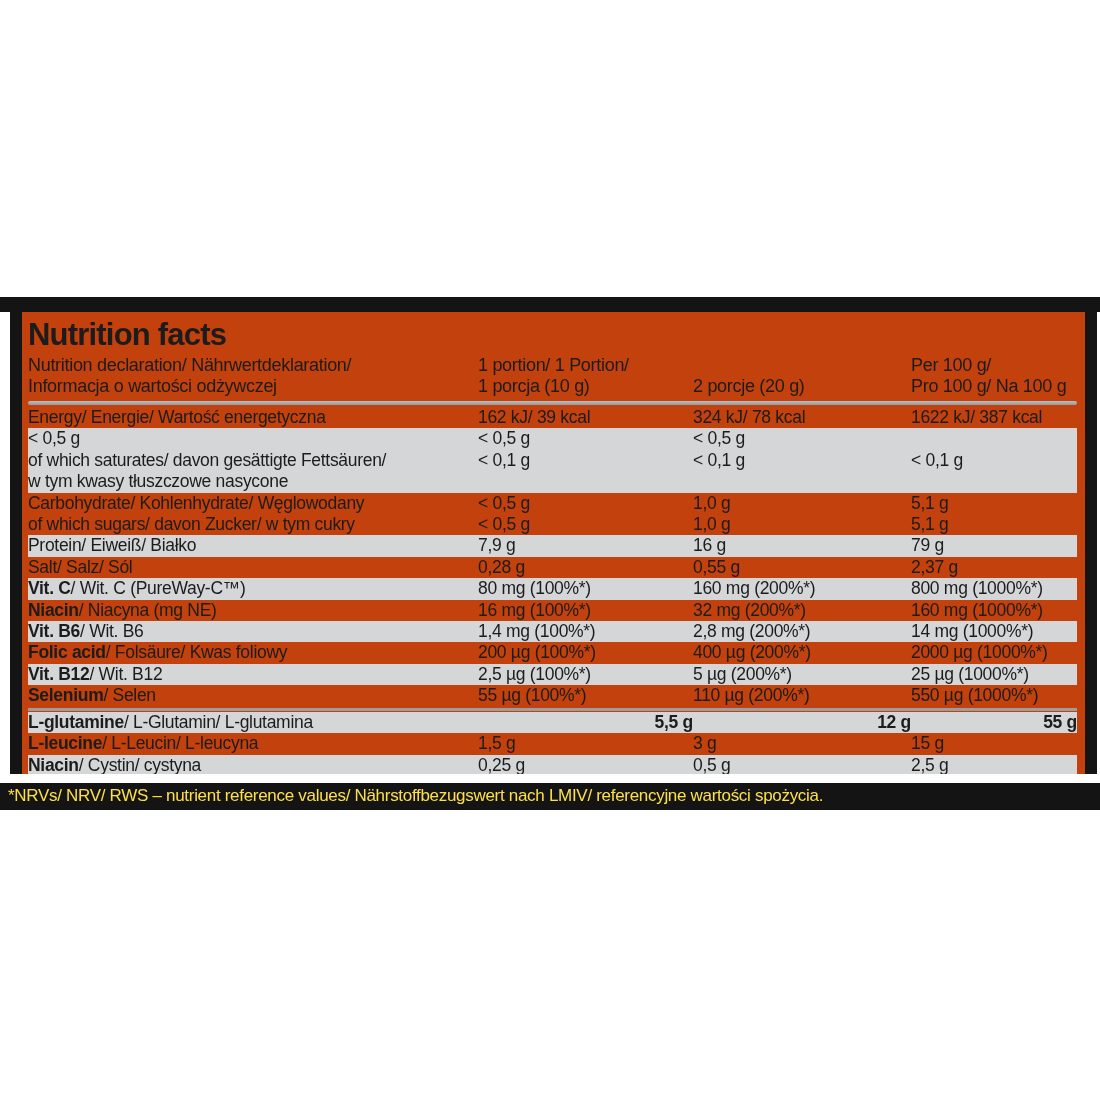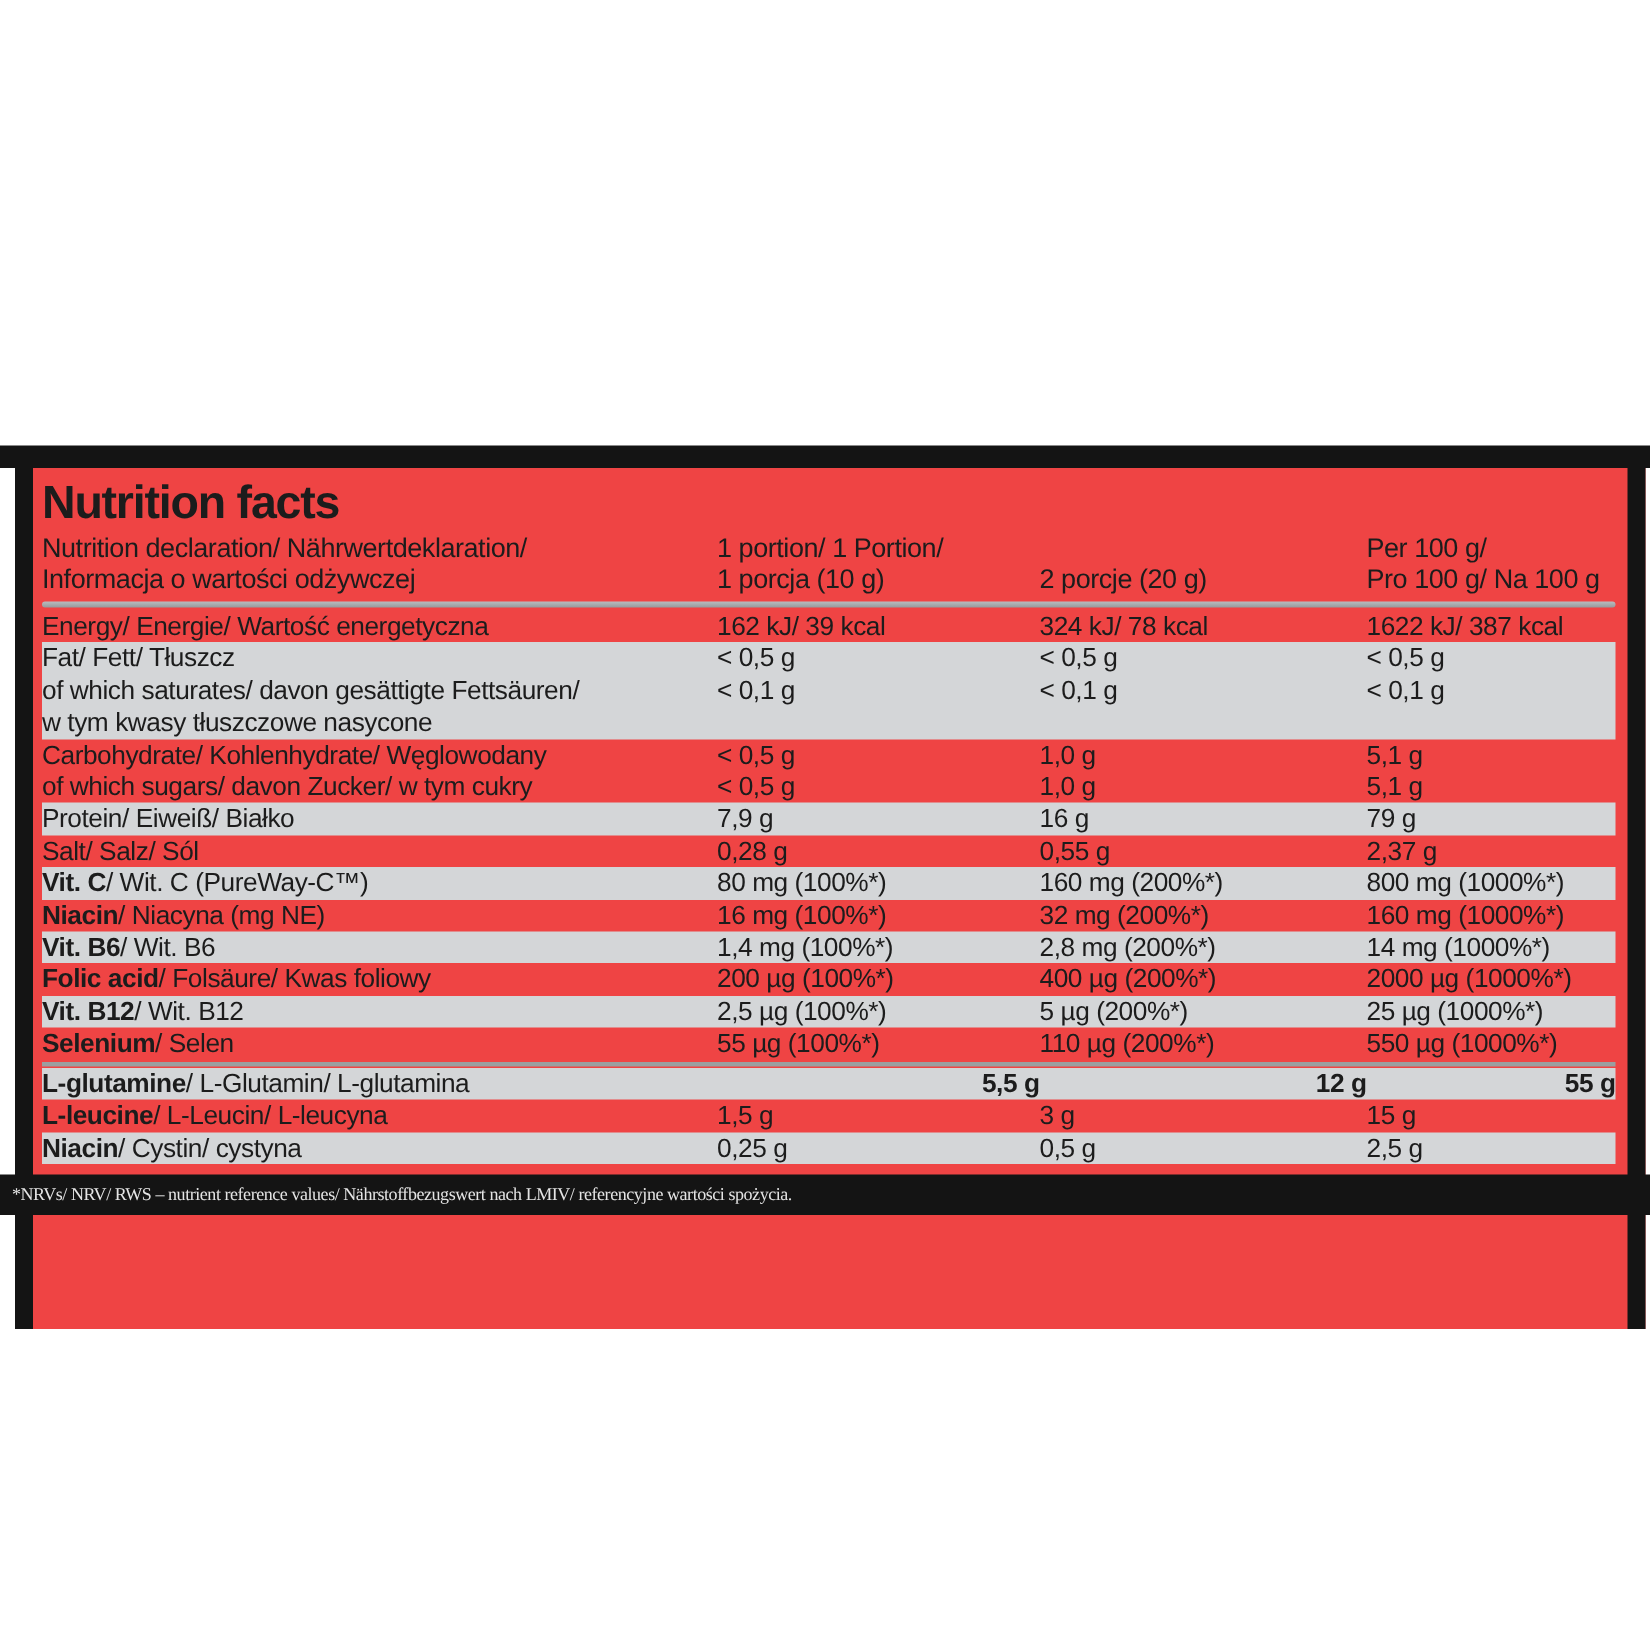--- a/index.html
+++ b/index.html
@@ -5,22 +5,22 @@
   html,body{margin:0;padding:0;}
   body{
     width:1100px;height:1100px;position:relative;background:#ffffff;
     font-family:"Liberation Sans","DejaVu Sans",sans-serif;
     color:#1c1c1c;letter-spacing:-0.3px;
   }
   .top-bar{
     position:absolute;left:0;top:297px;width:1100px;height:15px;background:#141414;
   }
   .panel{
-    position:absolute;left:10px;top:312px;width:1063px;height:574px;
-    background:#ef4444;border-left:12px solid #141414;border-right:12px solid #141414;
+    position:absolute;left:10px;top:312px;width:1063px;height:462px;
+    background:#c2410c;border-left:12px solid #141414;border-right:12px solid #141414;
     overflow:hidden;
   }
   .panel-inner{padding:2px 8px 0 6px;}
   .title{
     font-size:31px;font-weight:bold;line-height:34px;margin:4px 0 3px 0;
     letter-spacing:-0.8px;
   }
   .grid{
     display:grid;grid-template-columns:450px 215px 218px 1fr;
     align-items:start;
@@ -34,22 +34,22 @@
   .row.shaded{background:#d4d6d8;}
   .row.bold-values .val{font-weight:bold;text-align:right;}
   .row .lbl-bold{font-weight:bold;}
   .row-sep{
     height:3px;background:#9b9ea0;margin:1px 0;
   }
   .foot-bar{
     position:absolute;left:0;top:783px;width:1100px;height:27px;background:#141414;
   }
   .foot-bar .foot-text{
-    color:#e5e5e5;font-size:12px;line-height:26px;padding-left:8px;
-    letter-spacing:-0.3px;white-space:nowrap;font-family:Liberation Serif, serif;
+    color:#fde047;font-size:17px;line-height:26px;padding-left:8px;
+    letter-spacing:-0.3px;white-space:nowrap;
   }
 </style>
 </head>
 <body>
 
 <div class="top-bar"></div>
 
 <div class="panel">
   <div class="panel-inner">
 
@@ -78,21 +78,20 @@
 
     <div>
   <div class="row grid">
     <div class="lbl"><span class="lbl-bold"></span><span class="lbl-rest">Energy/ Energie/ Wartość energetyczna</span></div>
     <div class="val">162 kJ/ 39 kcal</div>
     <div class="val">324 kJ/ 78 kcal</div>
     <div class="val">1622 kJ/ 387 kcal</div>
   </div>
 
   <div class="row grid shaded">
-    <div class="lbl"><span class="lbl-bold"></span><span class="lbl-rest">Fat/ Fett/ Tłuszcz</span></div>
     <div class="val">&lt; 0,5 g</div>
     <div class="val">&lt; 0,5 g</div>
     <div class="val">&lt; 0,5 g</div>
   </div>
 
   <div class="row grid shaded">
     <div class="lbl"><span class="lbl-bold"></span><span class="lbl-rest">of which saturates/ davon gesättigte Fettsäuren/</span><div class="lbl-line2">w tym kwasy tłuszczowe nasycone</div></div>
     <div class="val">&lt; 0,1 g</div>
     <div class="val">&lt; 0,1 g</div>
     <div class="val">&lt; 0,1 g</div>

